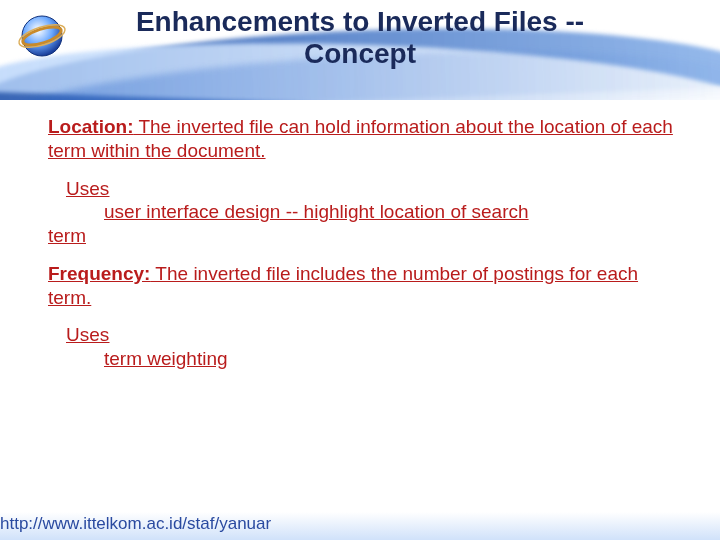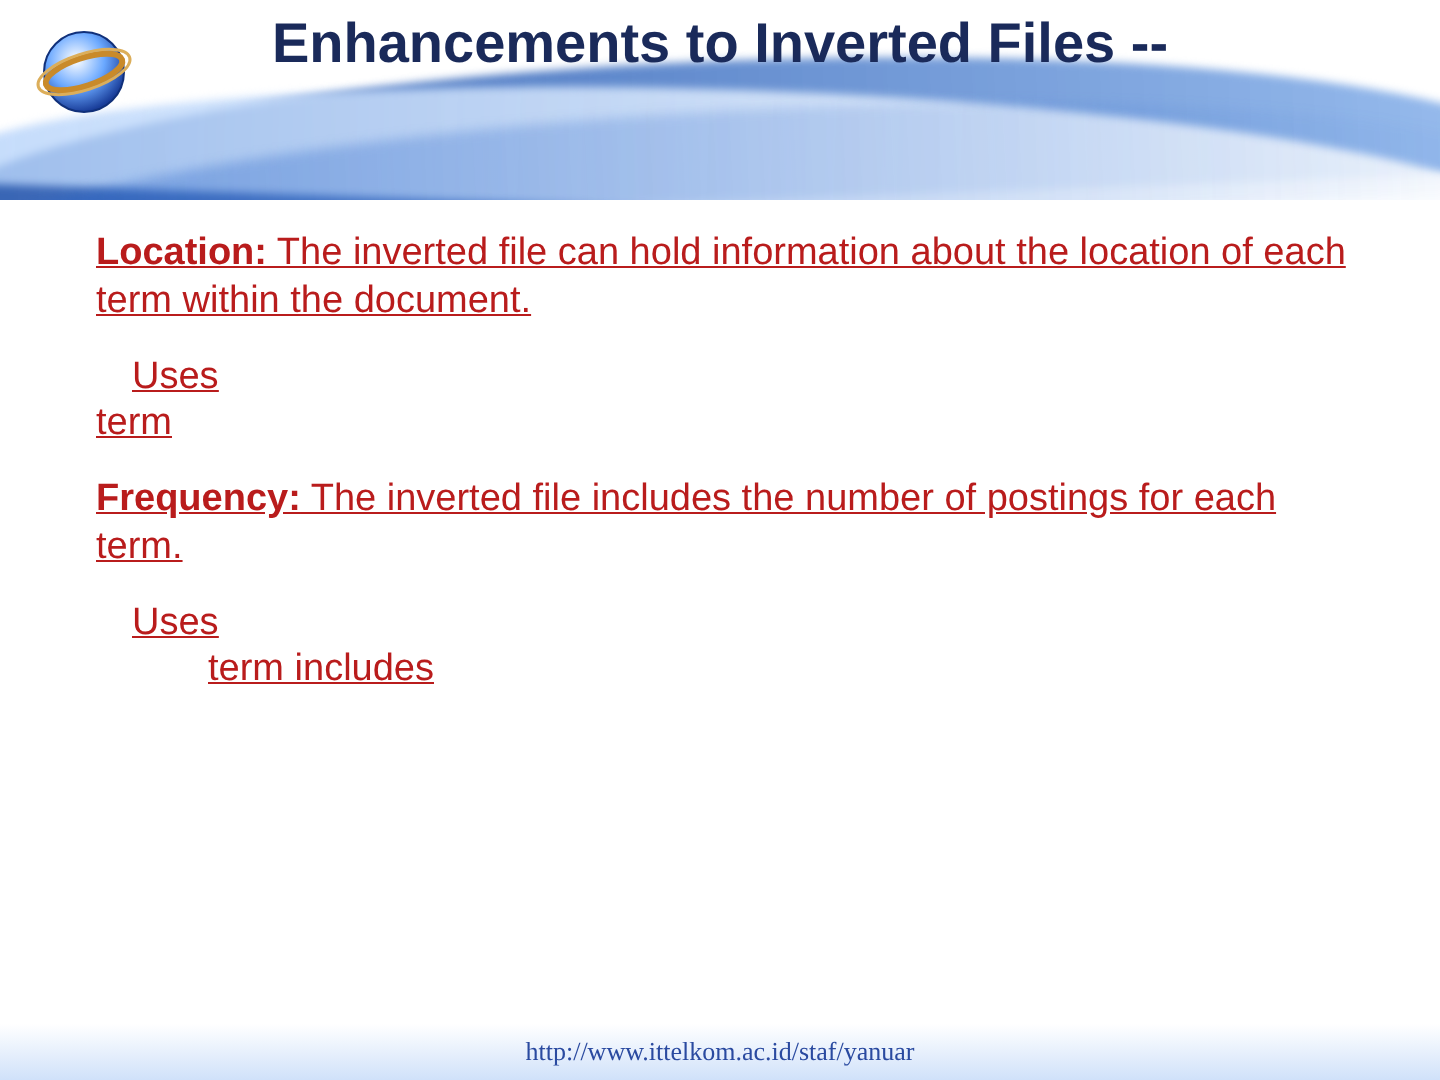--- a/index.html
+++ b/index.html
@@ -9,21 +9,21 @@
   .wave1 { position: absolute; top: 30px; left: -40px; width: 820px; height: 70px; background: linear-gradient(90deg, rgba(30,80,170,0.9), rgba(90,150,230,0.6)); border-radius: 50% 50% 0 0 / 100% 100% 0 0; transform: rotate(-2deg); filter: blur(2px); }
   .wave2 { position: absolute; top: 45px; left: -40px; width: 820px; height: 60px; background: linear-gradient(90deg, rgba(180,210,250,0.8), rgba(255,255,255,0.9)); border-radius: 50% 50% 0 0 / 100% 100% 0 0; transform: rotate(2deg); filter: blur(2px); }
   .wave3 { position: absolute; top: 55px; left: -40px; width: 820px; height: 60px; background: linear-gradient(90deg, rgba(40,100,200,0.4), rgba(255,255,255,0)); border-radius: 50% 50% 0 0 / 100% 100% 0 0; transform: rotate(-3deg); filter: blur(3px); }
   .logo { position: absolute; top: 6px; left: 10px; width: 64px; height: 64px; }
   .title { position: absolute; top: 6px; left: 0; width: 720px; text-align: center; font-size: 28px; font-weight: bold; color: #1a2a5a; line-height: 1.15; z-index: 5; }
   .content { position: absolute; top: 115px; left: 48px; width: 630px; font-size: 19px; color: #b91c1c; line-height: 1.25; text-decoration: underline; }
   .block { margin-bottom: 14px; }
   .label-strong { font-weight: bold; text-decoration: underline; }
   .uses-head { text-decoration: underline; margin-left: 18px; }
   .indent { padding-left: 56px; }
-  .footer { position: absolute; bottom: 6px; left: 0; width: 720px; text-align: center; font-size: 13px; color: #2a4aa0; font-family: Liberation Serif, serif; }
+  .footer { position: absolute; bottom: 6px; left: 0; width: 720px; text-align: left; font-size: 17px; color: #2a4aa0; }
   .footer-bg { position: absolute; bottom: 0; left: 0; width: 720px; height: 28px; background: linear-gradient(0deg, rgba(120,170,240,0.35), rgba(255,255,255,0)); }
 </style>
 </head>
 <body>
 
 <div class="slide">
 
   <div class="header-bg">
     <div class="wave1"></div>
     <div class="wave2"></div>
@@ -40,40 +40,42 @@
         </radialGradient>
       </defs>
       <circle cx="32" cy="30" r="20" fill="url(#g1)" stroke="#10307a" stroke-width="1"></circle>
       <ellipse cx="32" cy="30" rx="20" ry="7" fill="none" stroke="#c98a2a" stroke-width="3" transform="rotate(-18 32 30)"></ellipse>
       <ellipse cx="32" cy="30" rx="24" ry="9" fill="none" stroke="#dcae5a" stroke-width="1.5" transform="rotate(-18 32 30)"></ellipse>
     </svg>
   </div>
 
   <div class="title">
     <span>Enhancements to Inverted Files --</span><br>
+    <span>Concept</span>
   </div>
 
   <div class="content">
 
     <div class="block">
       <span class="label-strong">Location:</span><span>  The inverted file can hold information about the location of each term within the document.</span>
     </div>
 
     <div class="block">
       <div class="uses-head">Uses</div>
+      <div class="indent">user interface design -- highlight location of search</div>
       <div>term</div>
     </div>
 
     <div class="block">
       <span class="label-strong">Frequency:</span><span>  The inverted file includes the number of postings for each term.</span>
     </div>
 
     <div class="block">
       <div class="uses-head">Uses</div>
-      <div class="indent">term includes</div>
+      <div class="indent">term weighting</div>
     </div>
 
   </div>
 
   <div class="footer-bg"></div>
   <div class="footer">http://www.ittelkom.ac.id/staf/yanuar</div>
 
 </div>
 
 </body></html>

